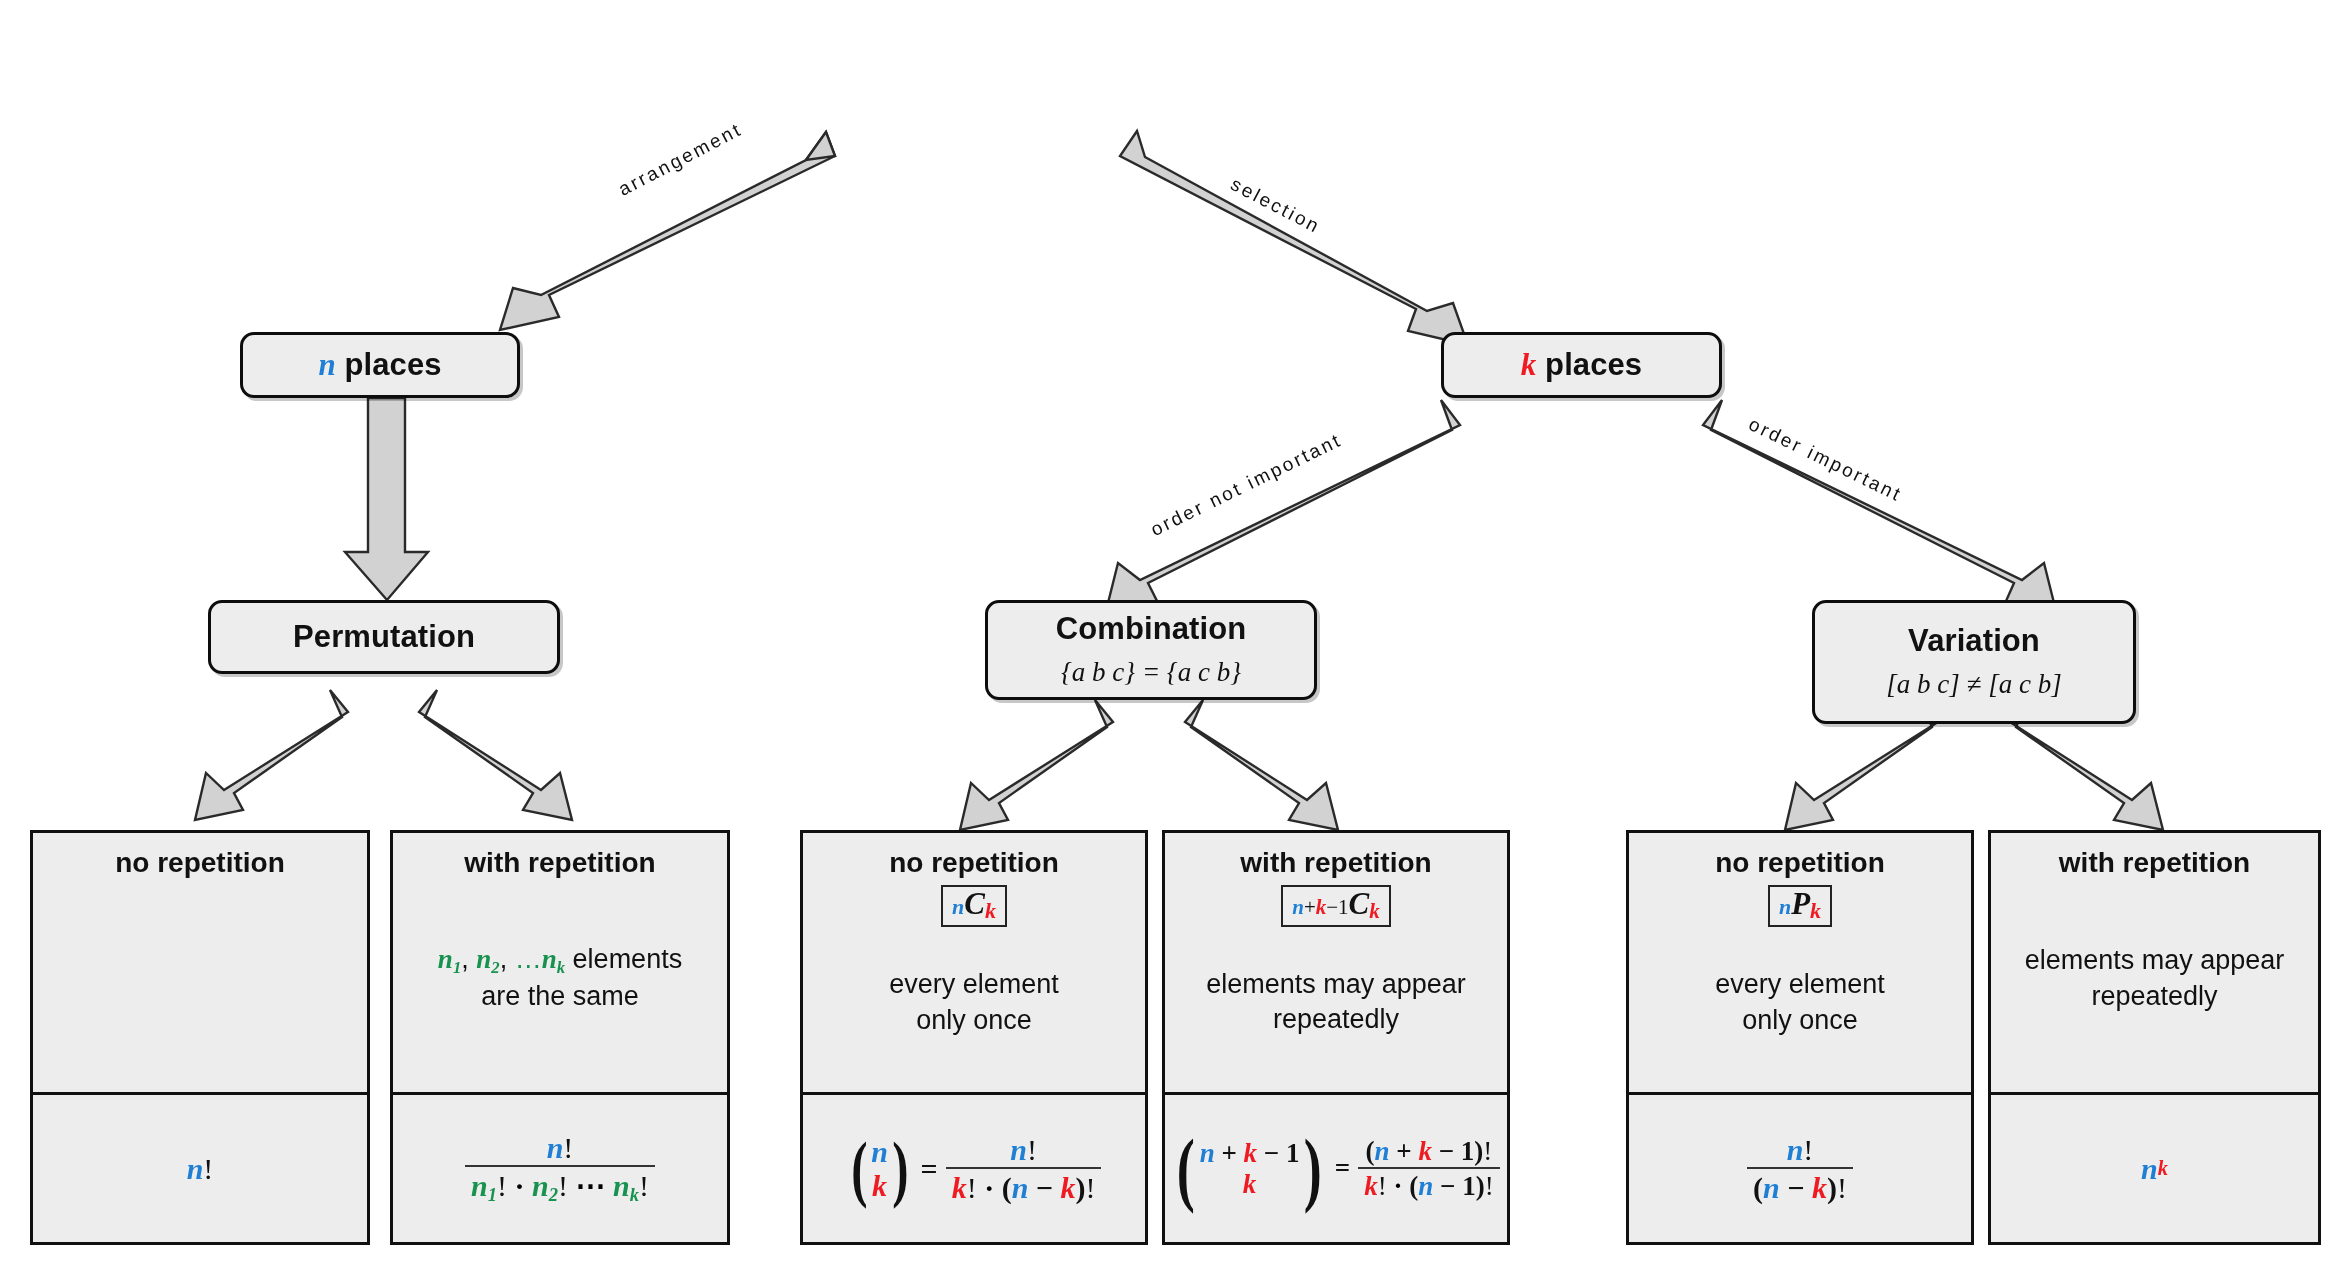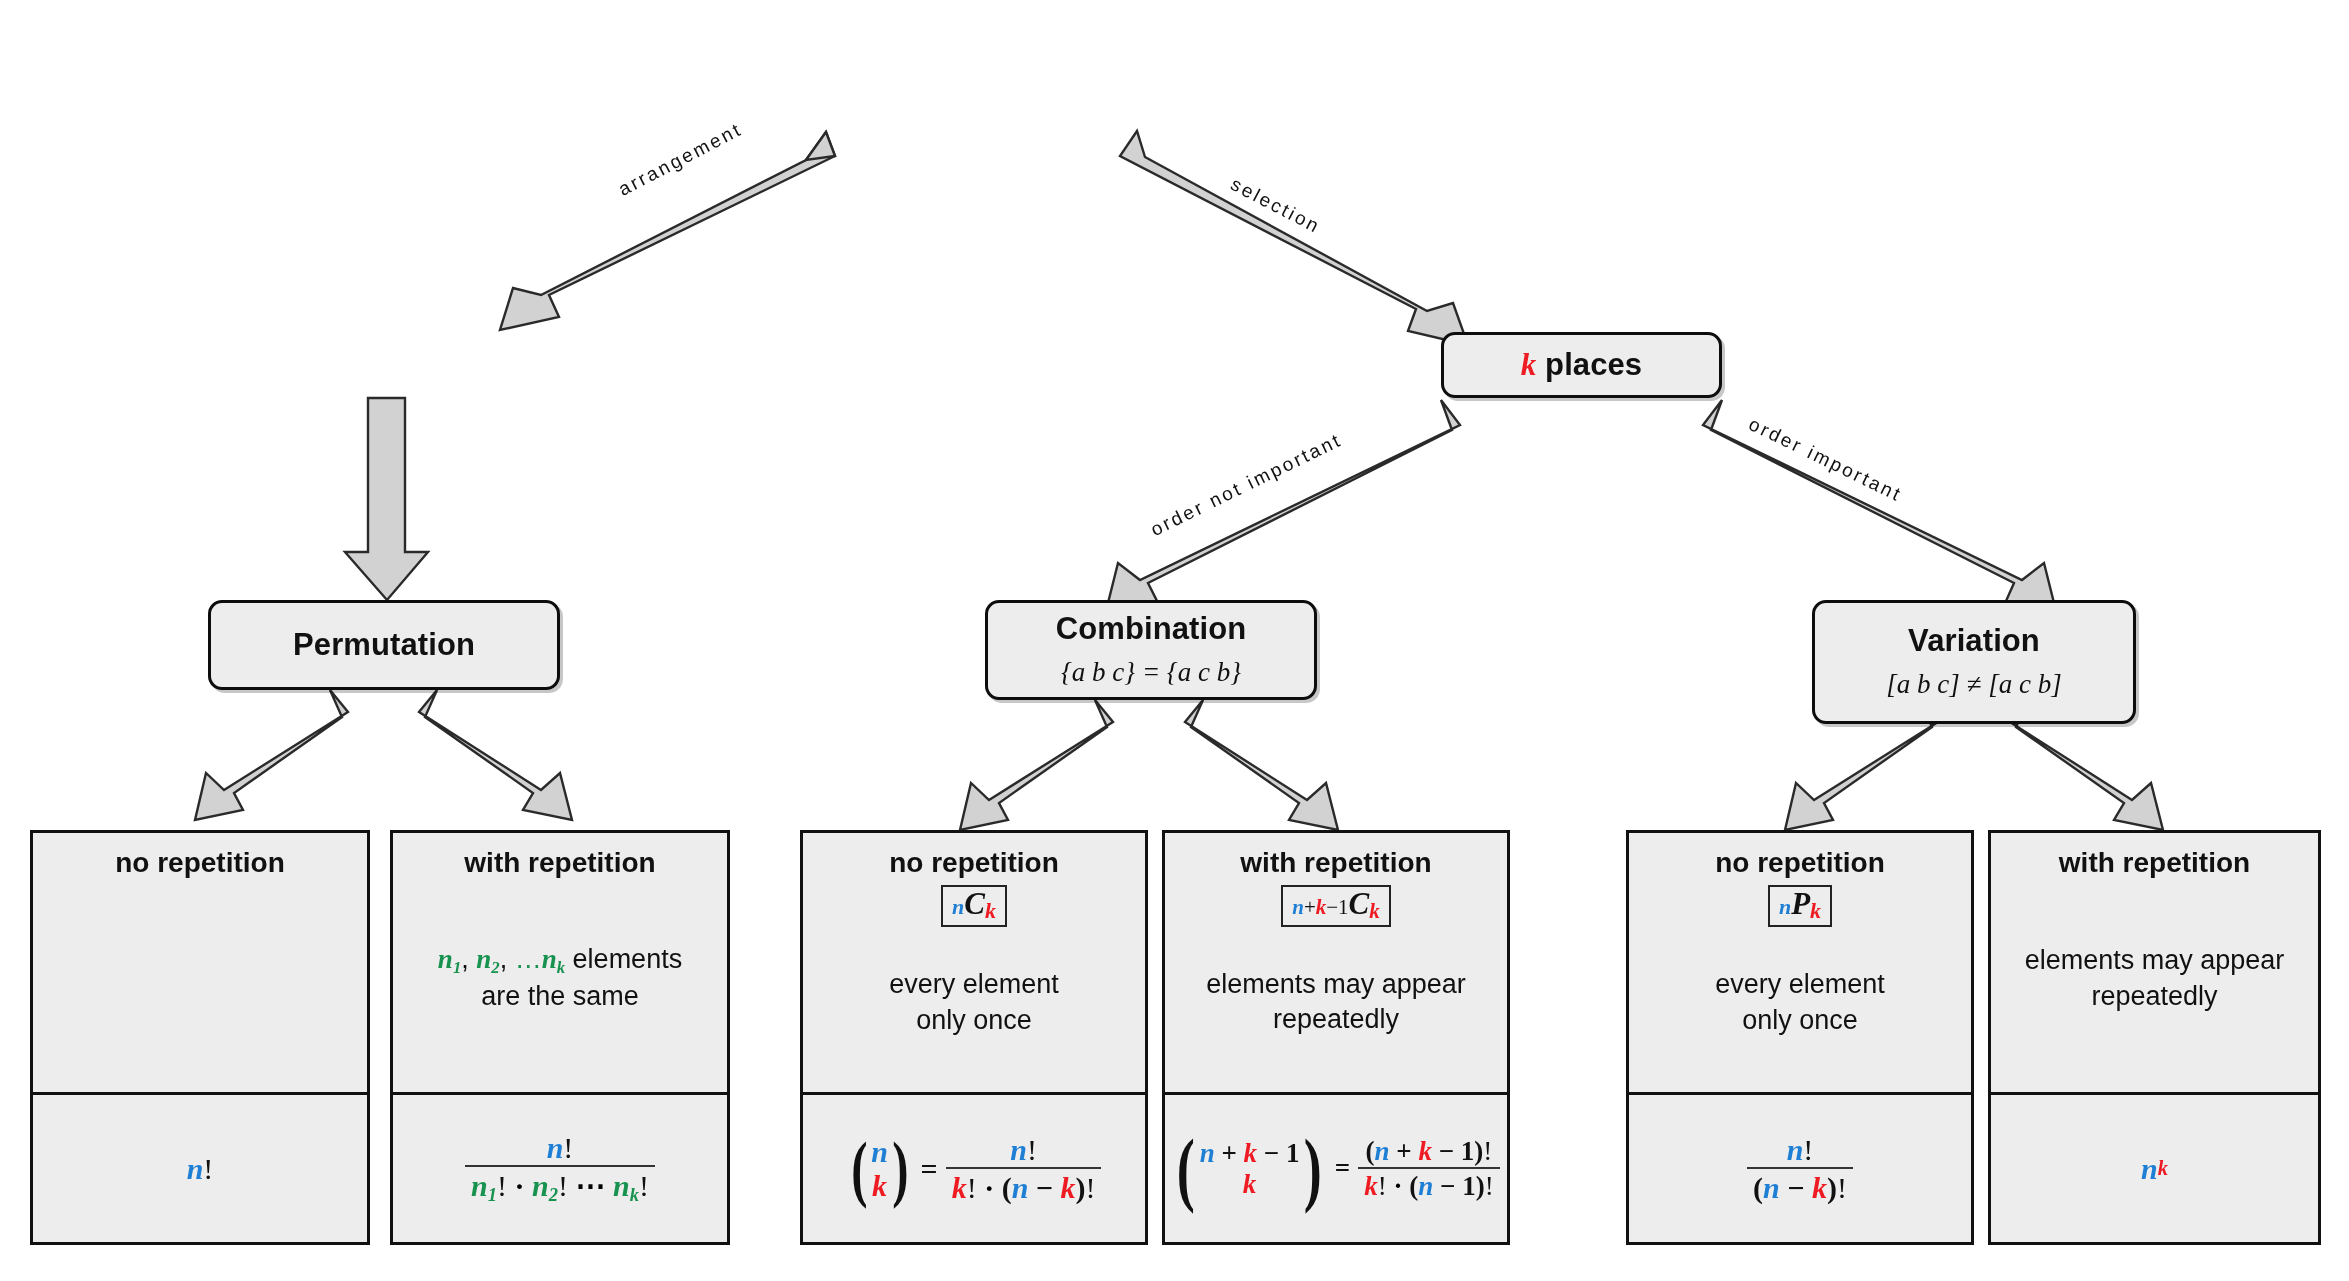--- a/index.html
+++ b/index.html
@@ -175,28 +175,33 @@
     <polygon class="ar" points="
       2028,700 2010,722 2132,800 2151,783 2163,830 2114,820 2124,803 2016,727"></polygon>
   </svg>
 
 
   <div class="alabel" style="left:620px;top:180px;transform:rotate(-27.5deg);transform-origin:left center;">arrangement</div>
   <div class="alabel" style="left:1232px;top:172px;transform:rotate(27.5deg);transform-origin:left center;">selection</div>
   <div class="alabel" style="left:1152px;top:520px;transform:rotate(-26deg);transform-origin:left center;">order not important</div>
   <div class="alabel" style="left:1750px;top:412px;transform:rotate(26deg);transform-origin:left center;">order important</div>
 
+  <div class="node" style="left:240px;top:332px;width:280px;height:66px;">
+    <div class="title">
+      <span class="mv blue">n</span>&nbsp;<span>places</span>
+    </div>
+  </div>
 
   <div class="node" style="left:1441px;top:332px;width:281px;height:66px;">
     <div class="title">
       <span class="mv red">k</span>&nbsp;<span>places</span>
     </div>
   </div>
 
-  <div class="node" style="left:208px;top:600px;width:352px;height:90px;">
+  <div class="node" style="left:208px;top:600px;width:352px;height:74px;">
     <div class="title">Permutation</div>
   </div>
 
   <div class="node" style="left:985px;top:600px;width:332px;height:100px;">
     <div class="title">Combination</div>
     <div class="sub">{a b c} = {a c b}</div>
   </div>
 
   <div class="node" style="left:1812px;top:600px;width:324px;height:124px;">
     <div class="title">Variation</div>

